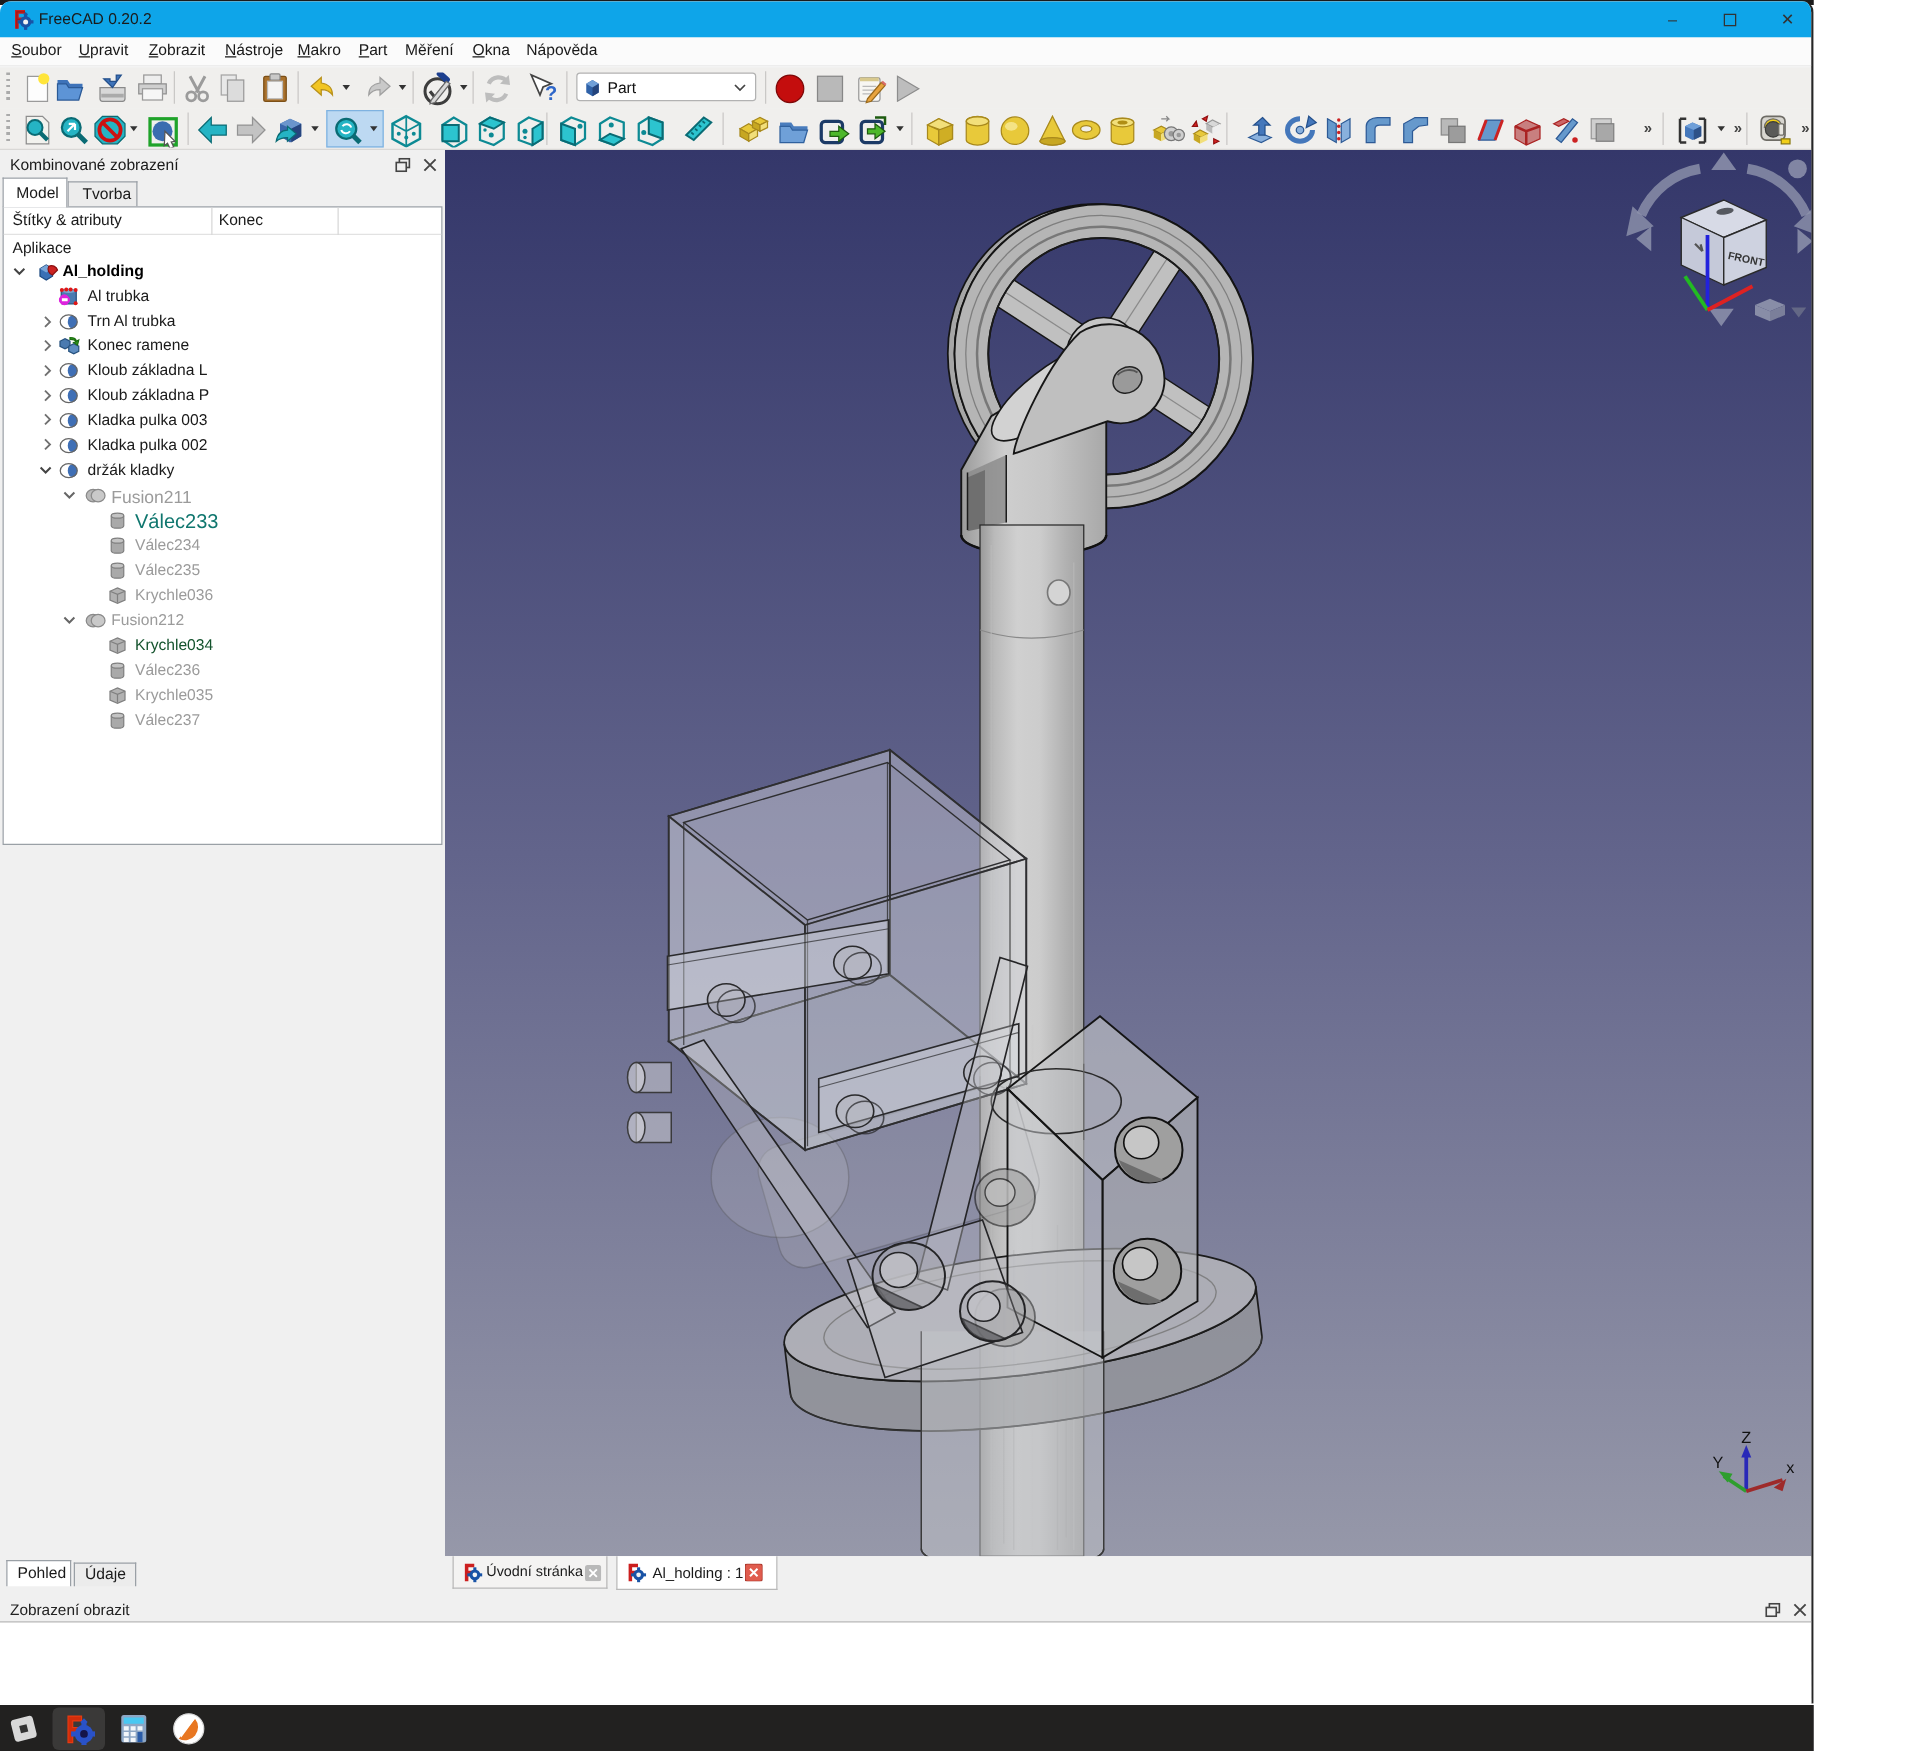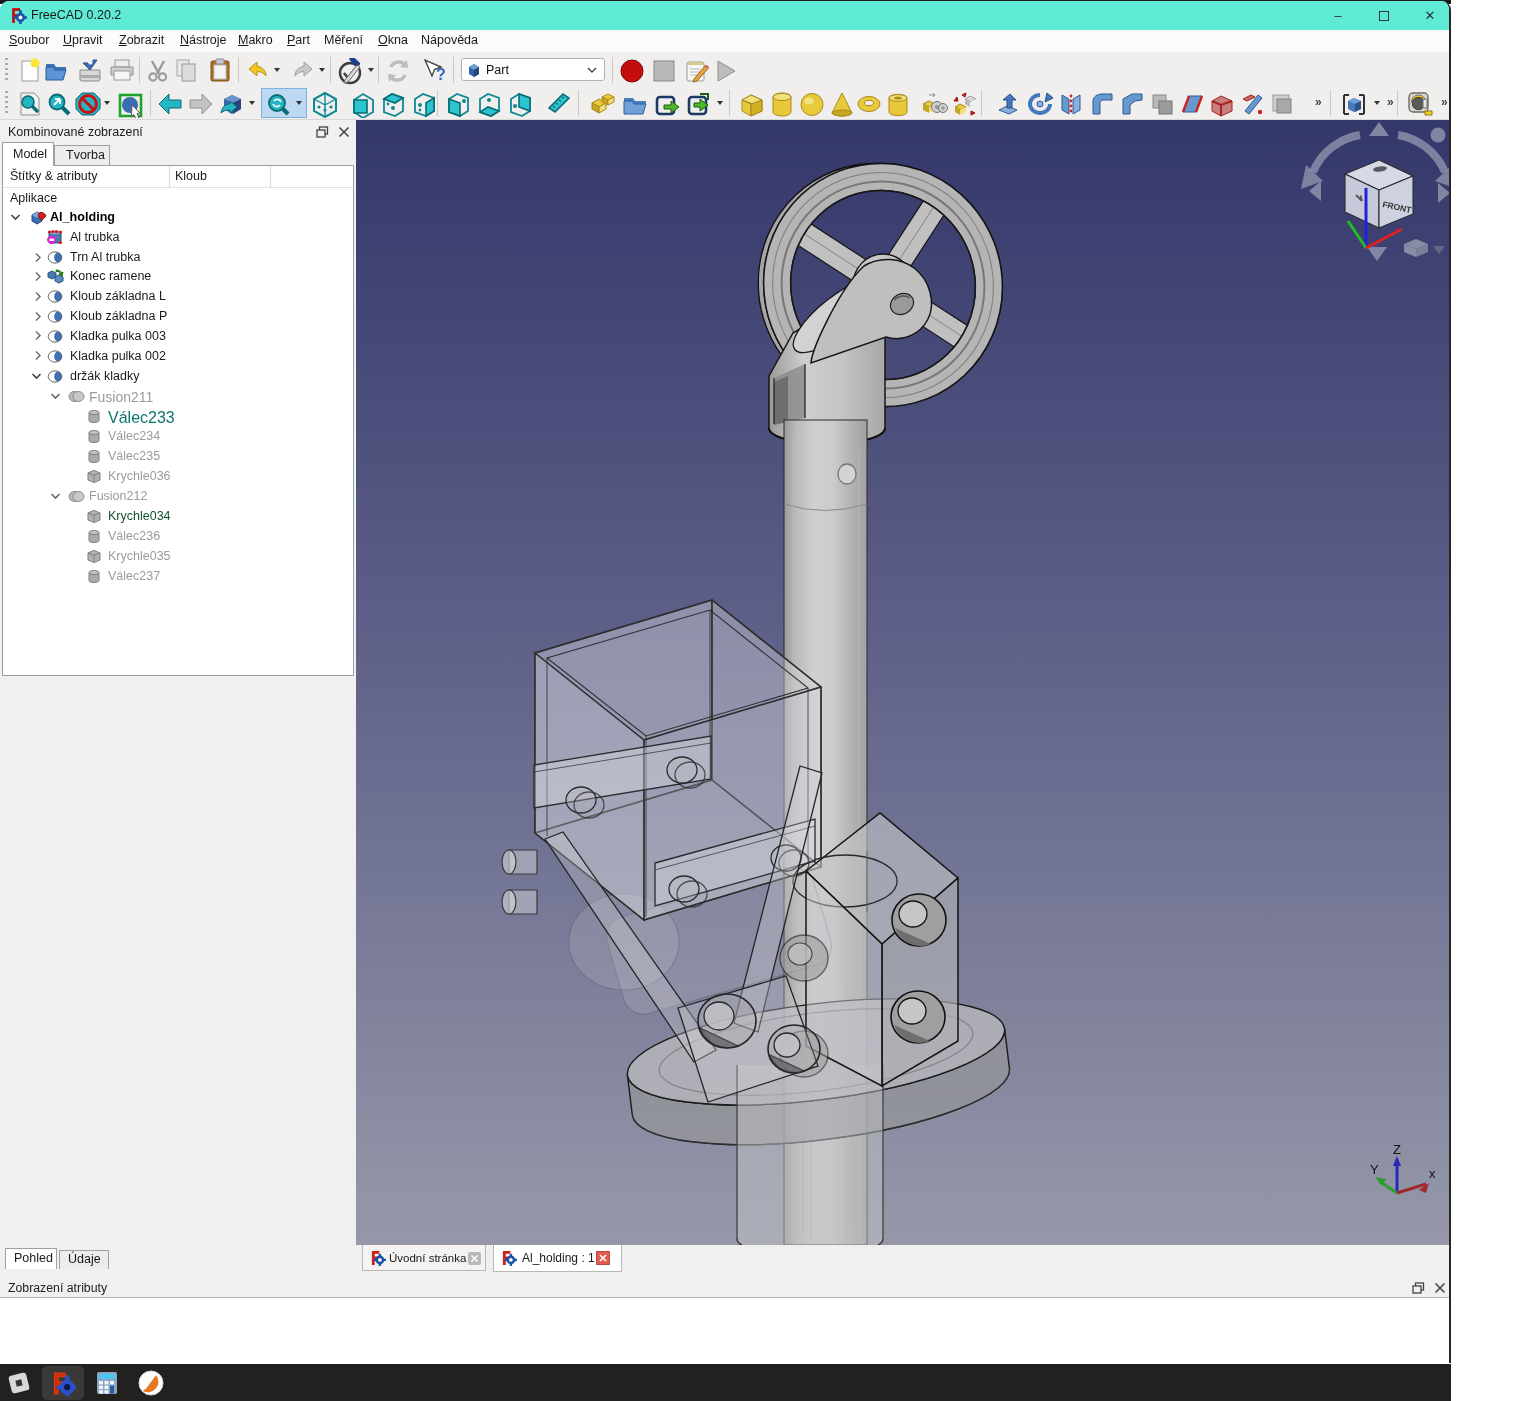--- a/index.html
+++ b/index.html
@@ -1,20 +1,20 @@
 <!DOCTYPE html>
 <html><head>
 <meta charset="utf-8">
 <style>
 *{margin:0;padding:0;box-sizing:border-box}
 html,body{width:1536px;height:1401px;background:#fff;font-family:"Liberation Sans",sans-serif;overflow:hidden}
 #desk{position:absolute;left:0;top:0;width:1536px;height:1401px;background:#fff}
 #topstrip{position:absolute;left:0;top:0;width:1451px;height:4px;background:#1b1b1b}
 #win{position:absolute;left:0;top:1px;width:1451px;height:1362px;background:#f3f3f3;border-radius:9px 9px 0 0;overflow:hidden;border-right:2px solid #262626}
-#titlebar{position:absolute;left:0;top:0;width:100%;height:29px;background:#5eead4}
+#titlebar{position:absolute;left:0;top:0;width:100%;height:29px;background:#0ea5e9}
 #titlebar .ttl{position:absolute;left:31px;top:7px;font-size:12.5px;color:#1a1a1a}
 .winbtn{position:absolute;top:0;width:46px;height:29px;color:#333;text-align:center;font-size:13px;line-height:29px}
 #menubar{position:absolute;left:0;top:29px;width:100%;height:23px;background:#fbfbfb;border-bottom:1px solid #ededed}
 .mi{position:absolute;top:3px;font-size:12.5px;color:#191919}
 .mi u{text-decoration:underline}
 #tb1{position:absolute;left:0;top:53px;width:100%;height:33px;background:#f0efed}
 #tb2{position:absolute;left:0;top:86px;width:100%;height:33px;background:#f0efed;border-bottom:1px solid #d9d8d6}
 .ic{position:absolute;top:4px}
 .sep{position:absolute;top:3px;width:1px;height:26px;background:#c9c8c6}
 .grip{position:absolute;top:4px;width:3px;height:25px;background:repeating-linear-gradient(#aaa 0 2px,#f0efed 2px 5px);}
@@ -400,21 +400,21 @@
     <svg class="abs" style="left:338px;top:6px" width="12" height="12">
           <path d="M1.5 1.5l9 9M10.5 1.5l-9 9" stroke="#444" stroke-width="1.5"></path>
         </svg>
     <div class="abs" style="left:2px;top:22px;width:52px;height:24px;background:#fff;border:1px solid #9aa0a6;border-bottom:none;z-index:2"></div>
     <div class="abs t12" style="left:13px;top:27px;z-index:3">Model</div>
     <div class="abs" style="left:54px;top:25px;width:56px;height:21px;background:#ececec;border:1px solid #9aa0a6;border-bottom:none"></div>
     <div class="abs t12" style="left:66px;top:28px">Tvorba</div>
     <div class="abs" style="left:2px;top:45px;width:352px;height:511px;background:#fff;border:1px solid #9aa0a6">
       <div class="abs" style="left:0;top:0;width:100%;height:22px;border-bottom:1px solid #e2e2e2">
         <span class="abs t12" style="left:7px;top:3px">Štítky &amp; atributy</span>
-        <span class="abs t12" style="left:172px;top:3px">Kloub</span>
+        <span class="abs t12" style="left:172px;top:3px">Konec</span>
         <div class="abs" style="left:166px;top:0;width:1px;height:22px;background:#d8d8d8"></div>
         <div class="abs" style="left:267px;top:0;width:1px;height:22px;background:#d8d8d8"></div>
       </div>
       <div class="abs t12" style="left:7px;top:25px">Aplikace</div>
     </div>
     <div id="tree">
       <svg class="abs" style="left:10px;top:92px" width="11" height="11">
             <path d="M1.5 3l4 4 4-4" fill="none" stroke="#444" stroke-width="1.6"></path>
           </svg>
       <svg class="abs" style="left:30px;top:89px" width="17" height="17">
@@ -782,21 +782,21 @@
             </g>
           </g>
         </svg>
     <span class="abs" style="left:166px;top:6px;font-size:12px;color:#1a1a1a">Al_holding : 1</span>
     <svg class="abs" style="left:240px;top:6px" width="14" height="14">
           <rect width="14" height="14" rx="2" fill="#e05c4e" stroke="#a8362a"></rect>
           <path d="M4 4l6 6M10 4l-6 6" stroke="#fff" stroke-width="1.6"></path>
         </svg>
   </div>
   <div id="report">
-    <span class="abs" style="left:8px;top:4px;font-size:12.3px;color:#222">Zobrazení atributy</span>
+    <span class="abs" style="left:8px;top:4px;font-size:12.3px;color:#222">Zobrazení obrazit</span>
     <svg class="abs" style="left:1412px;top:5px" width="13" height="12">
           <rect x="3.5" y="1" width="8" height="7" fill="none" stroke="#444" stroke-width="1.3"></rect>
           <rect x="1" y="4" width="8" height="7" fill="#f0f0f0" stroke="#444" stroke-width="1.3"></rect>
         </svg>
     <svg class="abs" style="left:1434px;top:5px" width="12" height="12">
           <path d="M1.5 1.5l9 9M10.5 1.5l-9 9" stroke="#444" stroke-width="1.5"></path>
         </svg>
     <div class="abs" style="left:0;top:20px;width:1449px;height:68px;background:#fff;border:1px solid #b5b5b5;border-left:none;border-right:none"></div>
   </div>
 </div>

